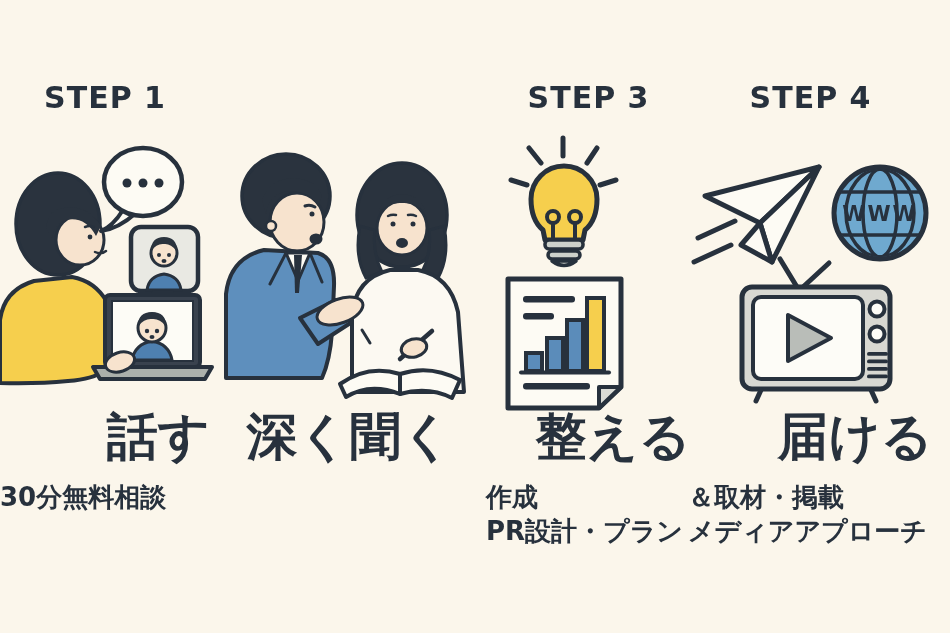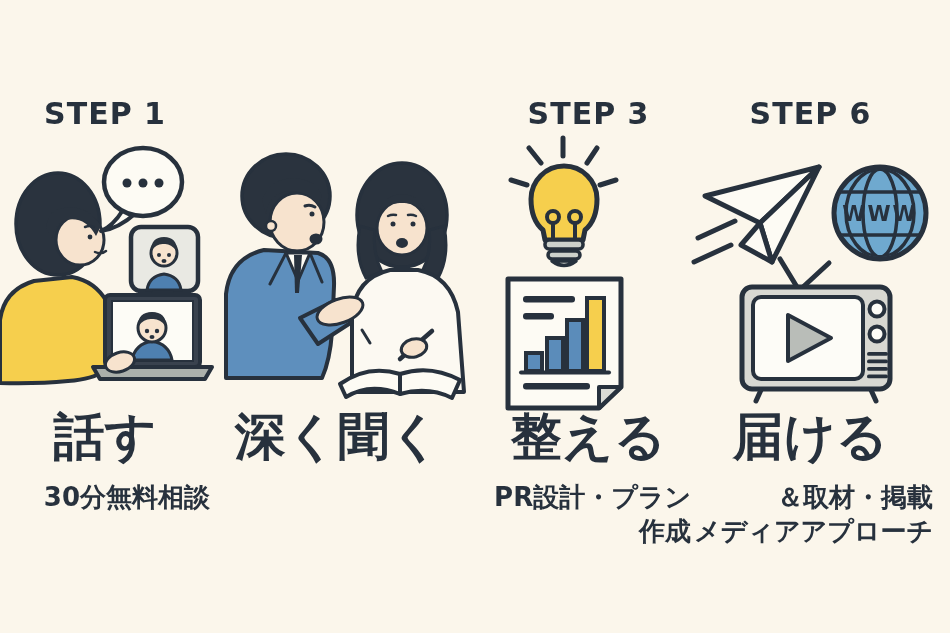--- a/index.html
+++ b/index.html
@@ -6,25 +6,25 @@
   .canvas{
     position:relative;width:950px;height:633px;overflow:hidden;
     background:#FBF6EB;color:#27313D;
     font-family:"DejaVu Sans","Liberation Sans",sans-serif;
   }
   .col{position:absolute;top:0;height:100%;}
   #col1{left:0;width:210px;}
   #col2{left:223px;width:230px;}
   #col3{left:486px;width:205px;}
   #col4{left:688px;width:245px;}
-  .step-label{position:absolute;top:80px;left:0;right:0;margin:16px;text-align:center;
+  .step-label{position:absolute;top:80px;left:0;right:0;margin:0;text-align:center;
     font-size:30px;font-weight:800;letter-spacing:1px;color:#27313D;}
-  .step-title{position:absolute;top:403px;left:0;right:0;margin:0;text-align:center;
+  .step-title{position:absolute;top:403px;left:0;right:0;margin:0;text-align:right;
     font-size:51px;font-weight:900;color:#27313D;}
-  .step-sub{position:absolute;top:481px;left:0;right:0;margin:0;text-align:right;
+  .step-sub{position:absolute;top:481px;left:0;right:0;margin:0;text-align:left;
     font-size:26px;font-weight:800;line-height:1.3;color:#27313D;}
   .illus{position:absolute;}
   #illus1{left:0;top:135px;width:215px;height:255px;}
   #illus2{left:215px;top:130px;width:255px;height:272px;}
   #illus3{left:468px;top:125px;width:195px;height:295px;}
   #illus4{left:660px;top:145px;width:290px;height:275px;}
   svg text.www{font-family:"DejaVu Sans","Liberation Sans",sans-serif;
     font-weight:bold;font-size:21px;letter-spacing:2px;fill:#27313D;}
 </style>
 </head>
@@ -41,27 +41,27 @@
   </section>
 
   <section class="col" id="col2">
     <div class="step-title">深く聞く</div>
   </section>
 
   <section class="col" id="col3">
     <h2 class="step-label">STEP 3</h2>
     <div class="step-title">整える</div>
     <div class="step-sub">
+      <div>作成</div>
       <div>PR設計・プラン</div>
-      <div>作成</div>
     </div>
   </section>
 
   <section class="col" id="col4">
-    <h2 class="step-label">STEP 6</h2>
+    <h2 class="step-label">STEP 4</h2>
     <div class="step-title">届ける</div>
     <div class="step-sub">
       <div>＆取材・掲載</div>
       <div>メディアアプローチ</div>
     </div>
   </section>
 
   <svg id="illus1" class="illus" viewBox="0 135 215 255" aria-hidden="true">
     <g>
       <ellipse cx="58" cy="224" rx="42" ry="51" fill="#2A333E" stroke="#27313D" stroke-width="3.5"></ellipse>

